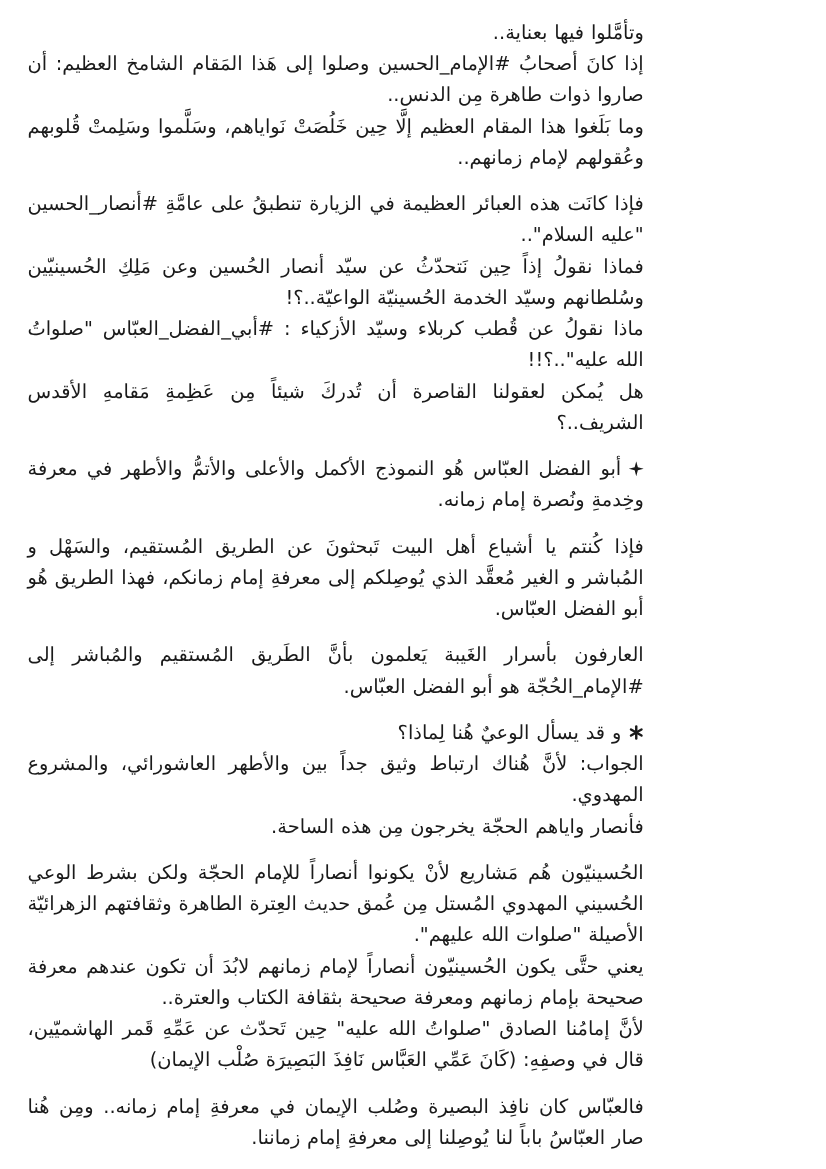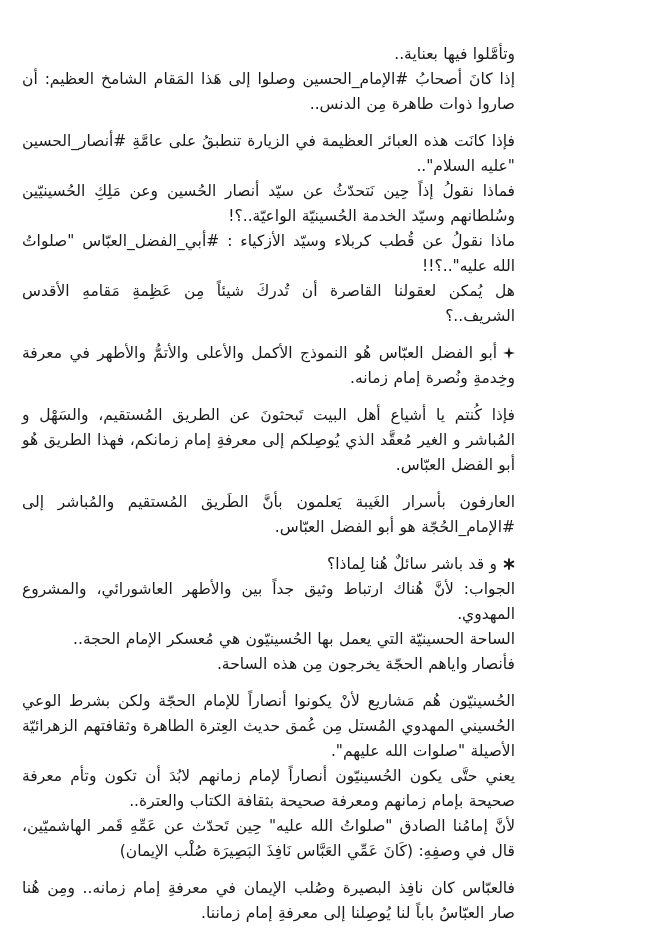--- a/index.html
+++ b/index.html
@@ -11,20 +11,21 @@
     font-family: "DejaVu Sans", sans-serif;
   }
   .page {
     width: 563px;
     height: 935px;
     padding: 42px 48px 0 22px;
     display: flex;
     flex-direction: column;
     direction: rtl;
     overflow: hidden;
+    justify-content: flex-end;
   }
   .content { width: 100%; }
   .para { margin: 0 0 12px 0; }
   .line {
     margin: 0;
     font-size: 15.5px;
     line-height: 25px;
     color: #1a1a1a;
     text-align: justify;
     text-justify: inter-word;
@@ -41,20 +42,21 @@
 </style>
 </head>
 <body>
 
 <div class="page">
   <div class="content">
 
     <div class="para">
       <p class="line"><span>وتأمَّلوا فيها بعناية..</span></p>
       <p class="line"><span>إذا كانَ أصحابُ #الإمام_الحسين وصلوا إلى هَذا المَقام الشامخ العظيم: أن صاروا ذوات طاهرة مِن الدنس..</span></p>
+      <p class="line"><span>وما بَلَغوا هذا المقام العظيم إلَّا حِين خَلُصَتْ نَواياهم، وسَلَّموا وسَلِمتْ قُلوبهم وعُقولهم لإمام زمانهم..</span></p>
     </div>
 
     <div class="para">
       <p class="line"><span>فإذا كانَت هذه العبائر العظيمة في الزيارة تنطبقُ على عامَّةِ #أنصار_الحسين "عليه السلام"..</span></p>
       <p class="line"><span>فماذا نقولُ إذاً حِين نَتحدّثُ عن سيّد أنصار الحُسين وعن مَلِكِ الحُسينيّين وسُلطانهم وسيّد الخدمة الحُسينيّة الواعيّة..؟!</span></p>
       <p class="line"><span>ماذا نقولُ عن قُطب كربلاء وسيّد الأزكياء : #أبي_الفضل_العبّاس "صلواتُ الله عليه"..؟!!</span></p>
       <p class="line"><span>هل يُمكن لعقولنا القاصرة أن تُدركَ شيئاً مِن عَظِمةِ مَقامهِ الأقدس الشريف..؟</span></p>
     </div>
 
     <div class="para">
@@ -71,29 +73,28 @@
       <p class="line"><span>العارفون بأسرار الغَيبة يَعلمون بأنَّ الطَريق المُستقيم والمُباشر إلى #الإمام_الحُجّة هو أبو الفضل العبّاس.</span></p>
     </div>
 
     <div class="para">
       <p class="line"><span class="bullet"><svg viewBox="0 0 16 16" xmlns="http://www.w3.org/2000/svg">
               <g stroke="#1a1a1a" stroke-width="2.6" stroke-linecap="round">
                 <line x1="8" y1="1.5" x2="8" y2="14.5"></line>
                 <line x1="2.4" y1="4.75" x2="13.6" y2="11.25"></line>
                 <line x1="2.4" y1="11.25" x2="13.6" y2="4.75"></line>
               </g>
-            </svg></span><span>و قد باشر سائلٌ هُنا لِماذا؟</span></p>
+            </svg></span><span>و قد يسأل الوعيٌ هُنا لِماذا؟</span></p>
       <p class="line"><span>الجواب: لأنَّ هُناك ارتباط وثيق جداً بين والأطهر العاشورائي، والمشروع المهدوي.</span></p>
-      <p class="line"><span>الساحة الحسينيّة التي يعمل بها الحُسينيّون هي مُعسكر الإمام الحجة..</span></p>
       <p class="line"><span>فأنصار واياهم الحجّة يخرجون مِن هذه الساحة.</span></p>
     </div>
 
     <div class="para">
       <p class="line"><span>الحُسينيّون هُم مَشاريع لأنْ يكونوا أنصاراً للإمام الحجّة ولكن بشرط الوعي الحُسيني المهدوي المُستل مِن عُمق حديث العِترة الطاهرة وثقافتهم الزهرائيّة الأصيلة "صلوات الله عليهم".</span></p>
-      <p class="line"><span>يعني حتَّى يكون الحُسينيّون أنصاراً لإمام زمانهم لابُدَ أن تكون وتأم معرفة صحيحة بإمام زمانهم ومعرفة صحيحة بثقافة الكتاب والعترة..</span></p>
+      <p class="line"><span>يعني حتَّى يكون الحُسينيّون أنصاراً لإمام زمانهم لابُدَ أن تكون عندهم معرفة صحيحة بإمام زمانهم ومعرفة صحيحة بثقافة الكتاب والعترة..</span></p>
       <p class="line"><span>لأنَّ إمامُنا الصادق "صلواتُ الله عليه" حِين تَحدّث عن عَمِّهِ قَمر الهاشميّين، قال في وصفِهِ: (كَانَ عَمِّي العَبَّاس نَافِذَ البَصِيرَة صُلْب الإيمان)</span></p>
     </div>
 
     <div class="para">
       <p class="line"><span>فالعبّاس كان نافِذ البصيرة وصُلب الإيمان في معرفةِ إمام زمانه.. ومِن هُنا صار العبّاسُ باباً لنا يُوصِلنا إلى معرفةِ إمام زماننا.</span></p>
 
     </div>
 
   </div>
 

